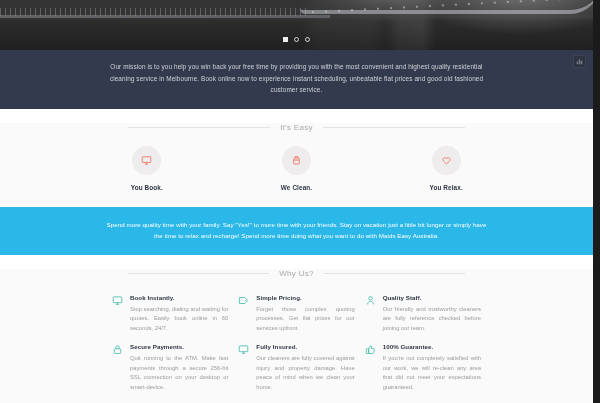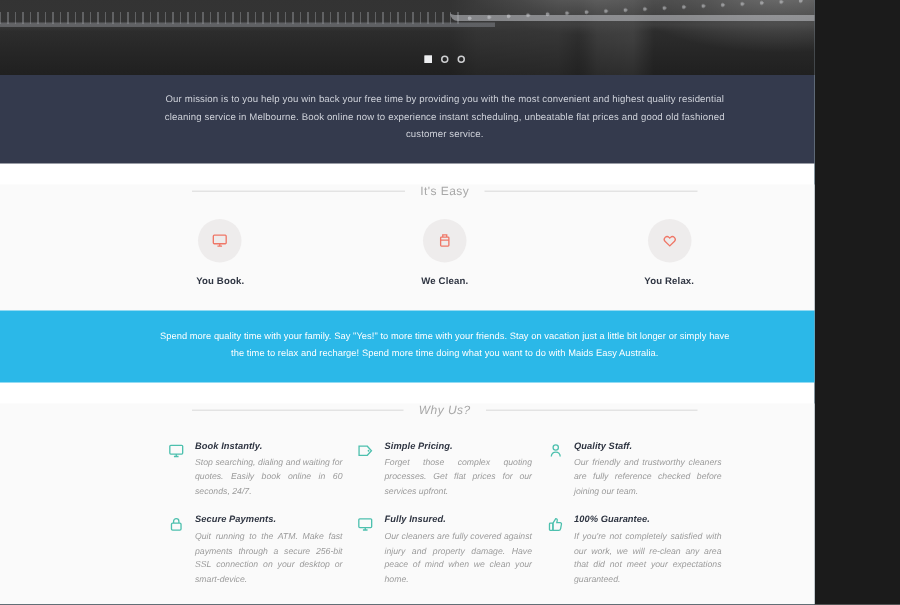--- a/index.html
+++ b/index.html
@@ -4,22 +4,22 @@
 <style>
   * { box-sizing: border-box; margin: 0; padding: 0; }
   html, body {
     width: 600px; height: 403px;
     overflow: hidden;
     background: #1b1b1b;
     font-family: "Liberation Sans", sans-serif;
   }
   .viewport {
     position: relative;
-    width: 543px; height: 403px;
-    background: #0c4a6e;
+    width: 600px; height: 403px;
+    background: #a3a3a3;
     overflow: hidden;
   }
   .page {
     position: absolute;
     top: 0; left: 0;
     width: 593px; height: 403px;
     background: #ffffff;
     overflow: hidden;
   }
 
@@ -155,21 +155,21 @@
   }
   .blue-band p {
     color: #ffffff;
     font-size: 6.2px;
     line-height: 11px;
     text-align: center;
     letter-spacing: .05px;
   }
 
   
-  .why-section { background: #fafafa; padding-bottom: 11px; font-style: italic; }
+  .why-section { background: #fafafa; padding-bottom: 11px; }
   .why-grid {
     display: grid;
     grid-template-columns: repeat(3, 1fr);
     row-gap: 10px;
     column-gap: 10px;
     padding: 16px 112px 0 112px;
   }
   .feature { display: flex; gap: 7px; }
   .feature-icon {
     flex: 0 0 11px;

